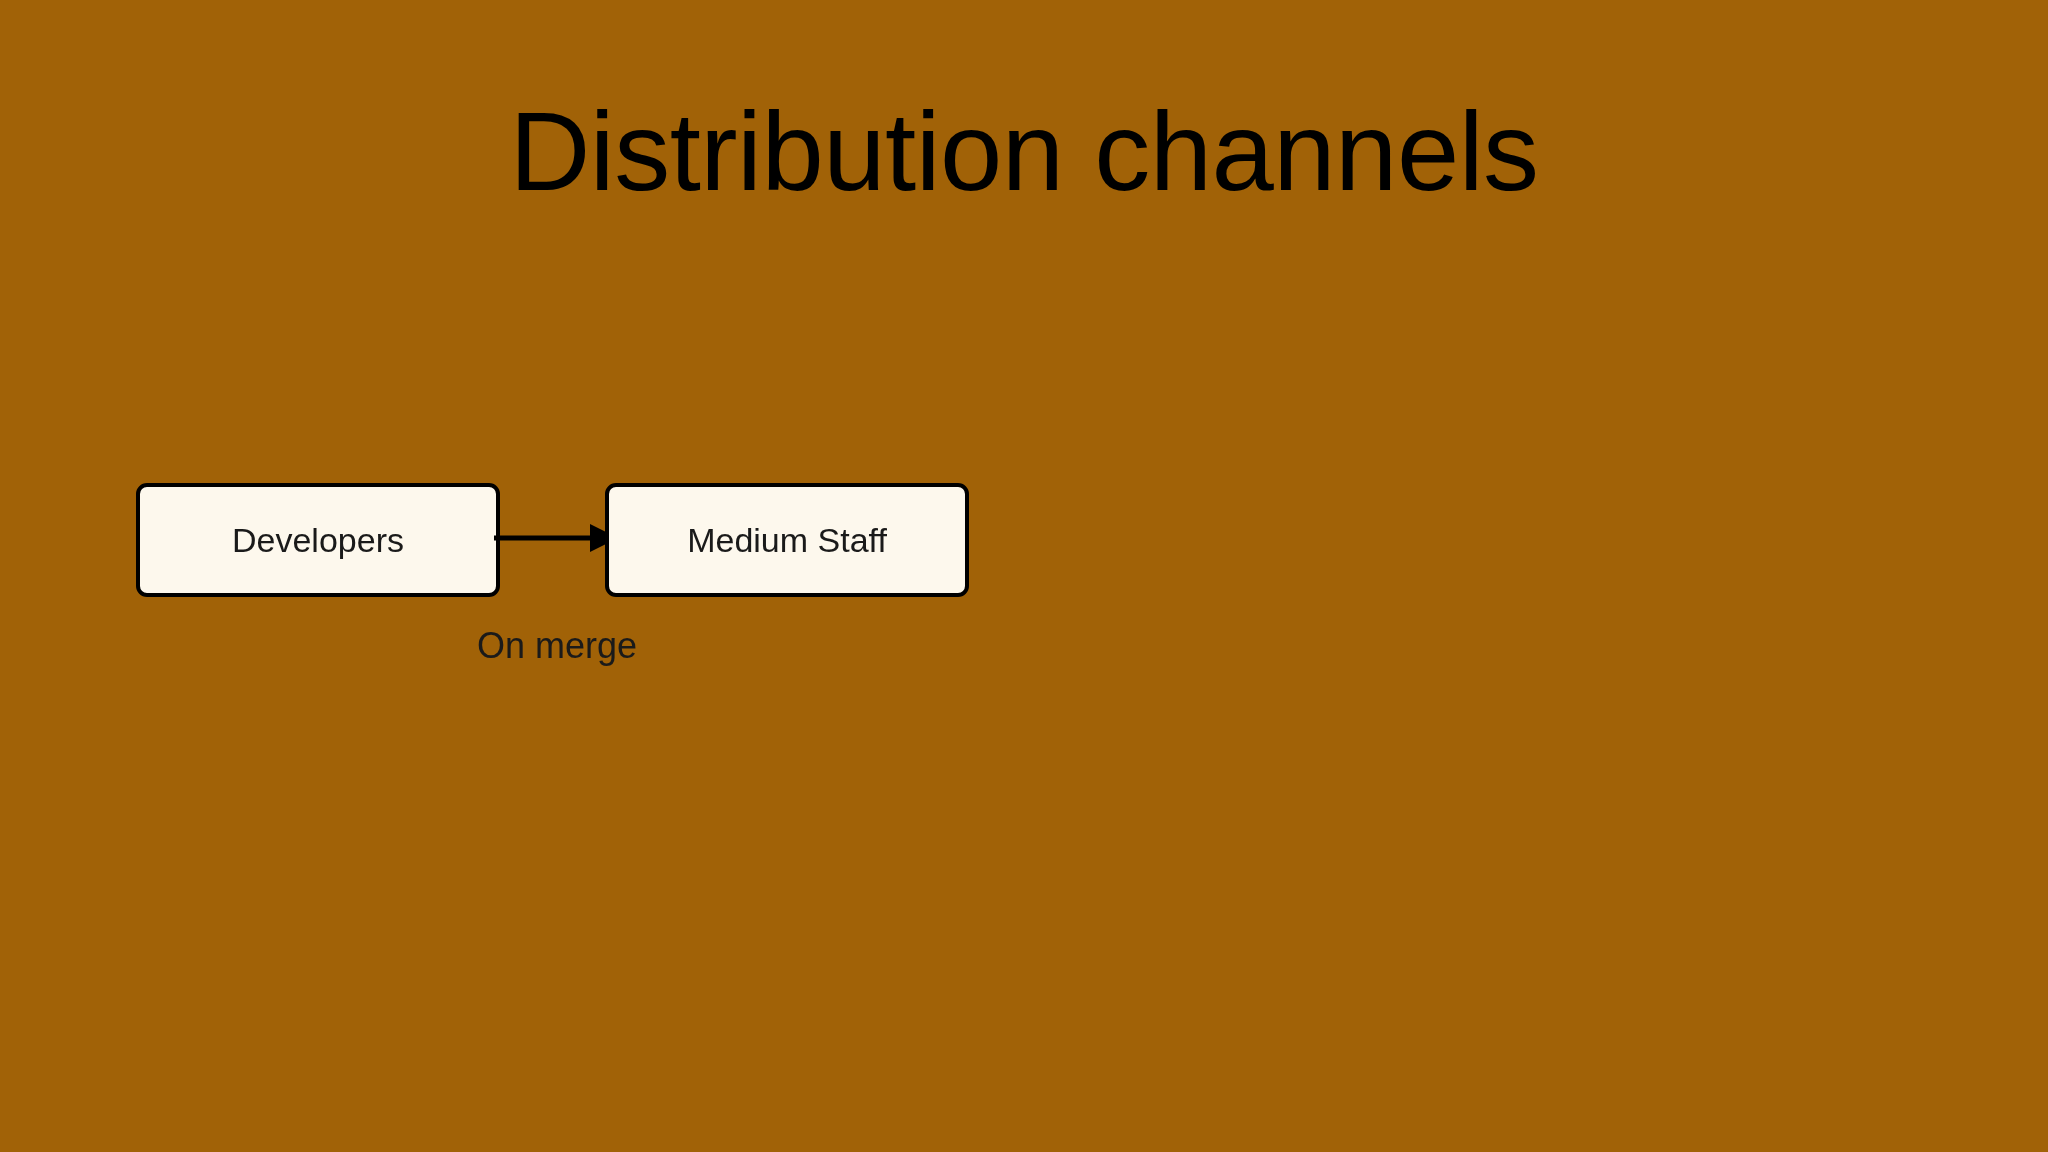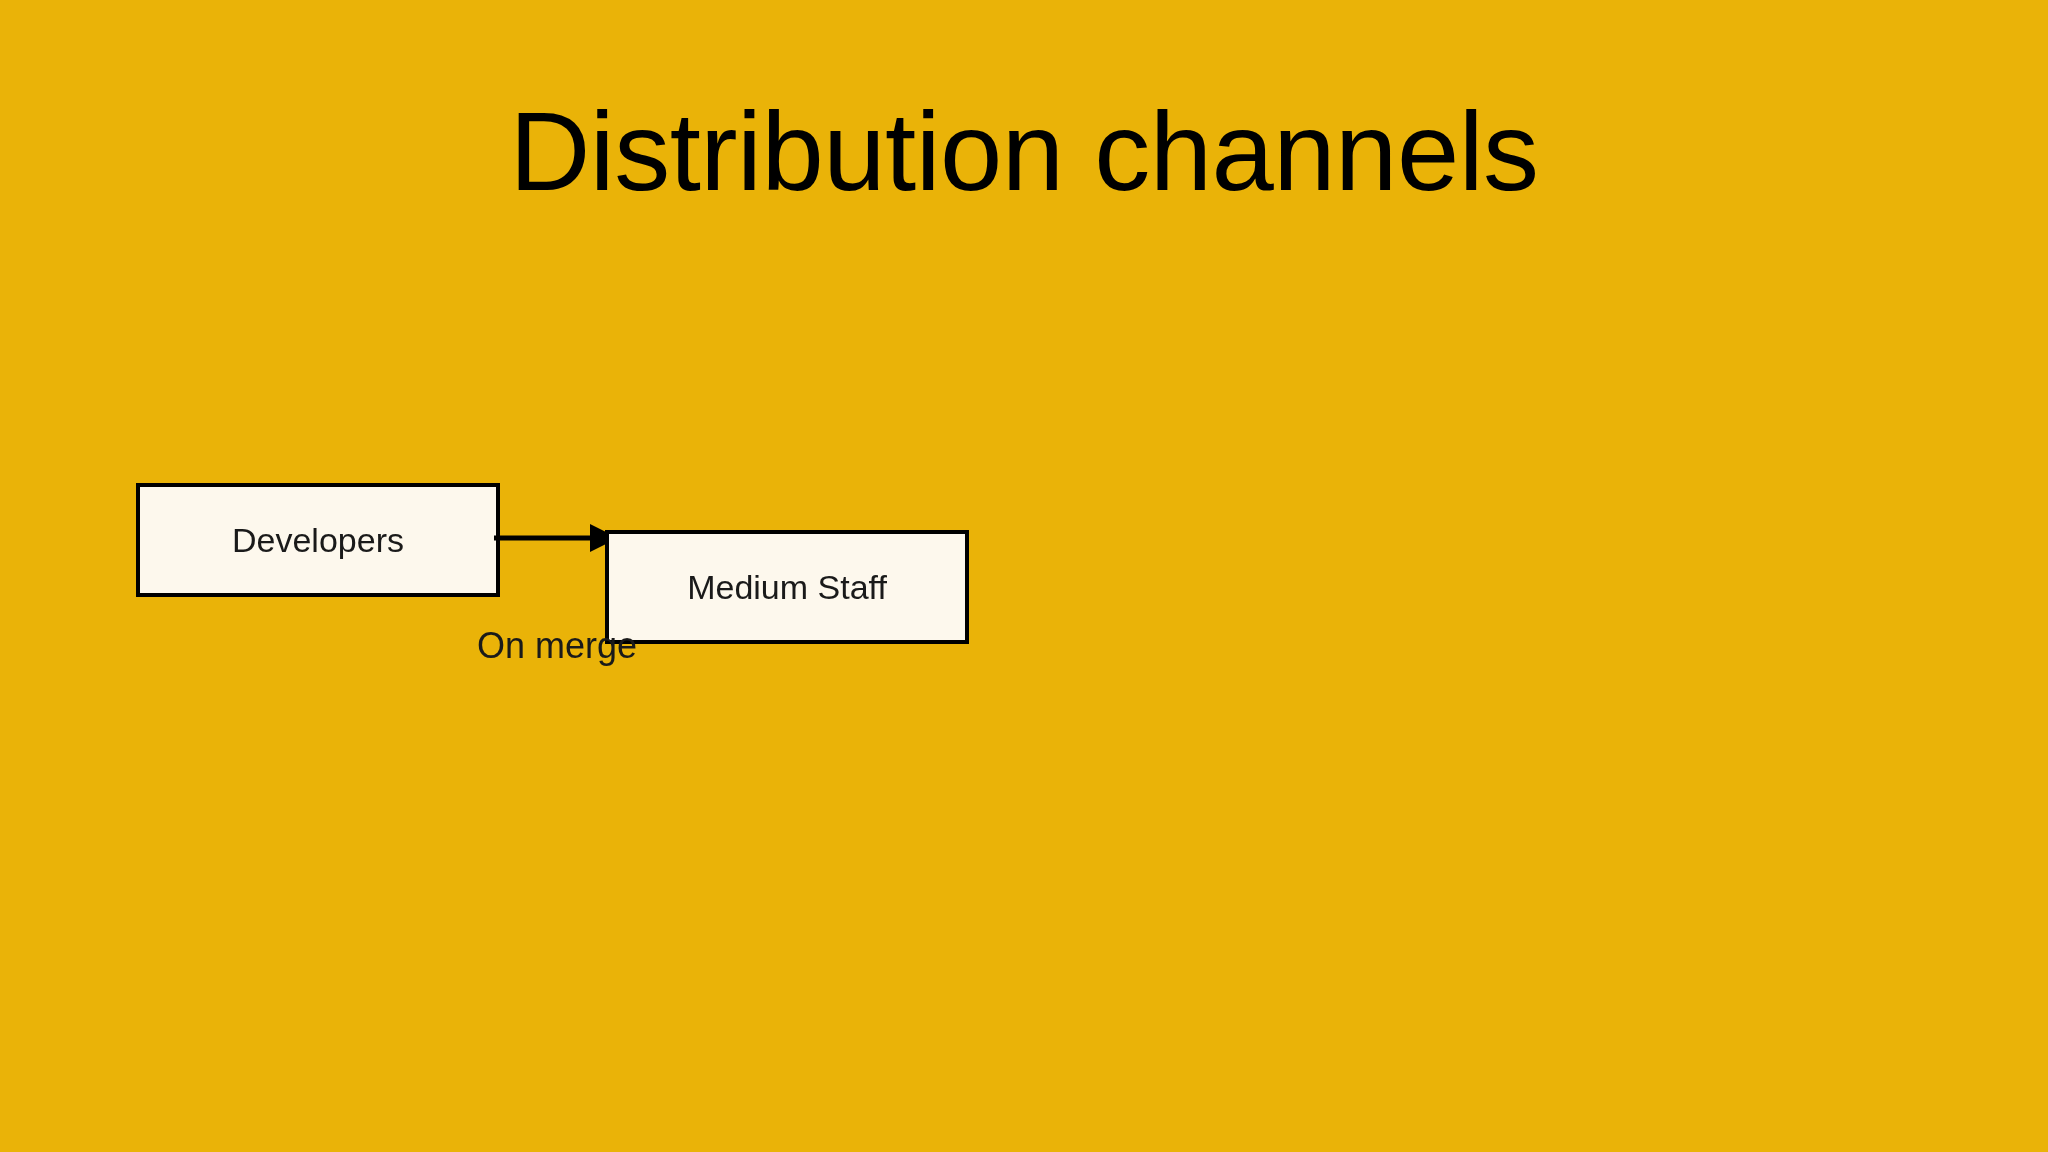--- a/index.html
+++ b/index.html
@@ -14,21 +14,21 @@
     position: relative;
     overflow: hidden;
     font-family: "Liberation Sans", "DejaVu Sans", sans-serif;
     color: #000000;
     -webkit-font-smoothing: antialiased;
   }
 
   #slide {
     position: absolute;
     inset: 0;
-    background: #eab308;
+    background: #a16207;
   }
 
   
   .slide-title {
     position: absolute;
     left: 0;
     top: 88px;
     width: 2048px;
     text-align: center;
     font-size: 112px;
@@ -47,21 +47,21 @@
     width: 2048px;
     height: 1152px;
   }
 
   
   .node {
     position: absolute;
     box-sizing: border-box;
     background: #FDF8ED;
     border: 4px solid #000000;
-    border-radius: 0;
+    border-radius: 11px;
     display: flex;
     align-items: center;
     justify-content: center;
   }
   .node-label {
     font-size: 34px;
     font-weight: 400;
     line-height: 1;
     color: #1a1a1a;
     white-space: nowrap;
@@ -71,21 +71,20 @@
     left: 136px;
     top: 483px;
     width: 364px;
     height: 114px;
   }
   #node-medium-staff {
     left: 605px;
     top: 483px;
     width: 364px;
     height: 114px;
-    margin-top: 47px;
   }
 
   
   .edge-svg {
     position: absolute;
     left: 488px;
     top: 512px;
     width: 130px;
     height: 56px;
     overflow: visible;

